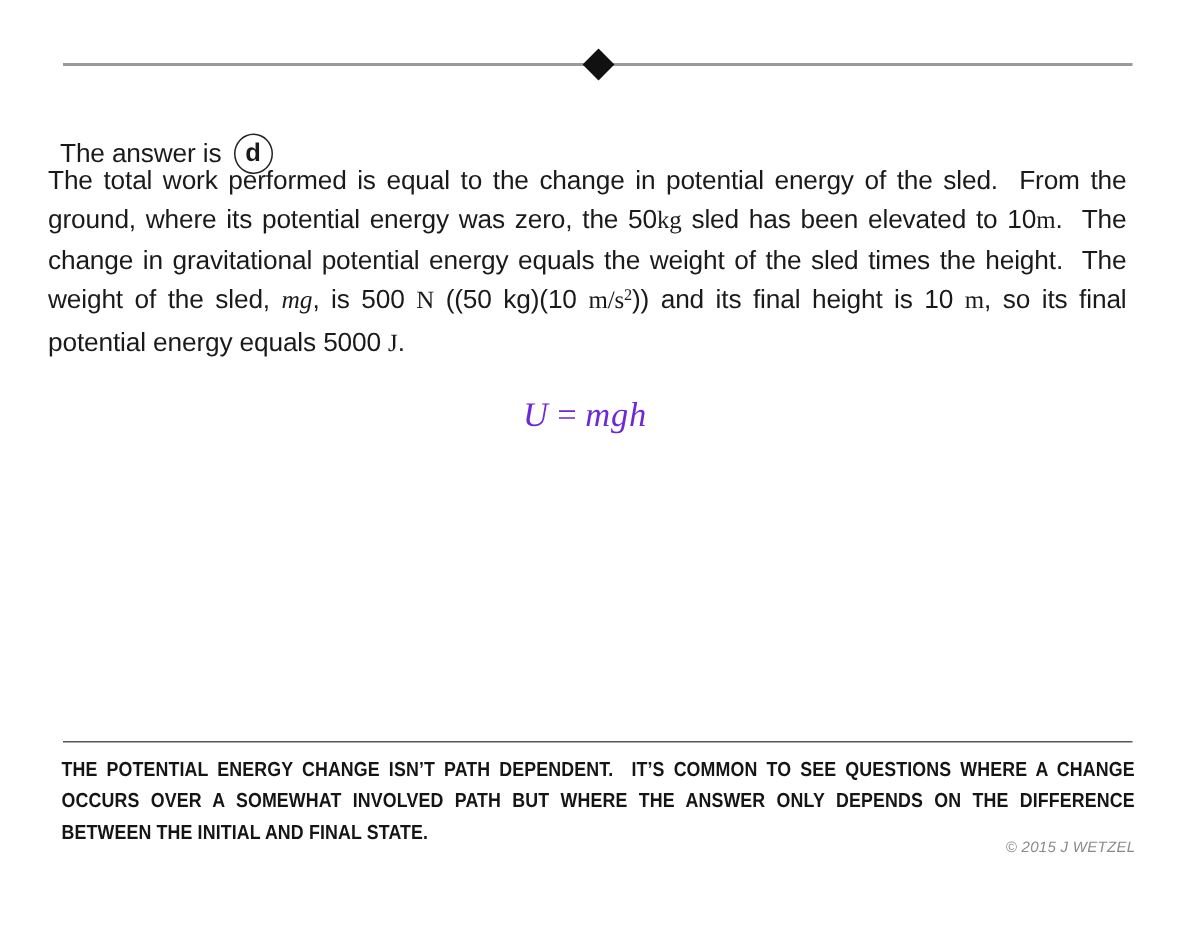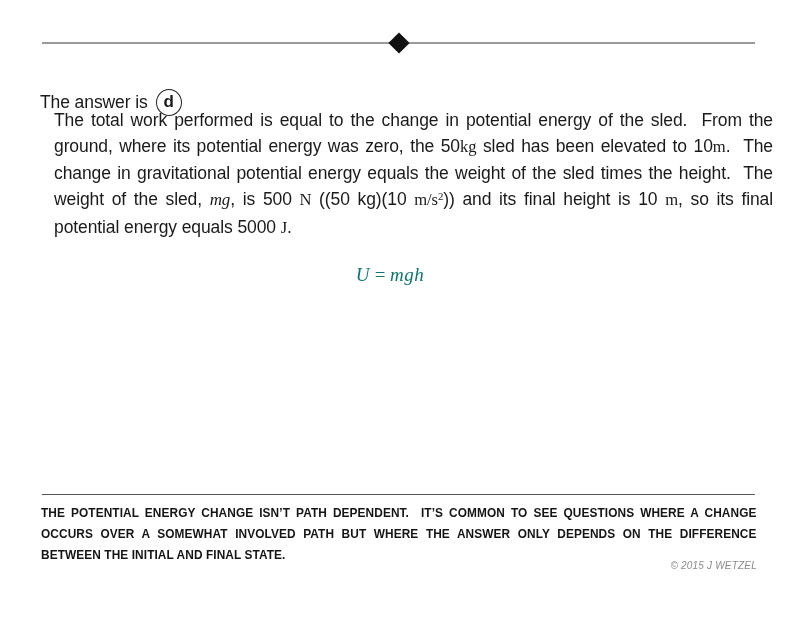--- a/index.html
+++ b/index.html
@@ -61,21 +61,21 @@
     border-radius: 50%;
     font-weight: bold;
     font-size: 17px;
     padding-bottom: 1px;
     box-sizing: border-box;
   }
 
   
   .body-par {
     position: absolute;
-    left: 54px;
+    left: 32px;
     top: 107px;
     width: 719px;
     margin: 0;
     font-size: 17.5px;
     line-height: 26px;
     letter-spacing: -0.1px;
     text-align: justify;
     white-space: pre-wrap;
   }
   .seg-sans { font-family: "Liberation Sans", sans-serif; }
@@ -89,22 +89,22 @@
   }
 
   
   .equation {
     position: absolute;
     left: 40px;
     top: 264px;
     width: 700px;
     text-align: center;
     font-family: "Liberation Serif", serif;
-    font-size: 19px;
-    color: #0f766e;
+    font-size: 23px;
+    color: #6d28d9;
   }
   .seg-eq-italic { font-style: italic; letter-spacing: 0.5px; }
   .seg-eq-roman { font-style: normal; }
 
   
   .footer-rule {
     position: absolute;
     left: 42px;
     top: 494px;
     width: 713px;

